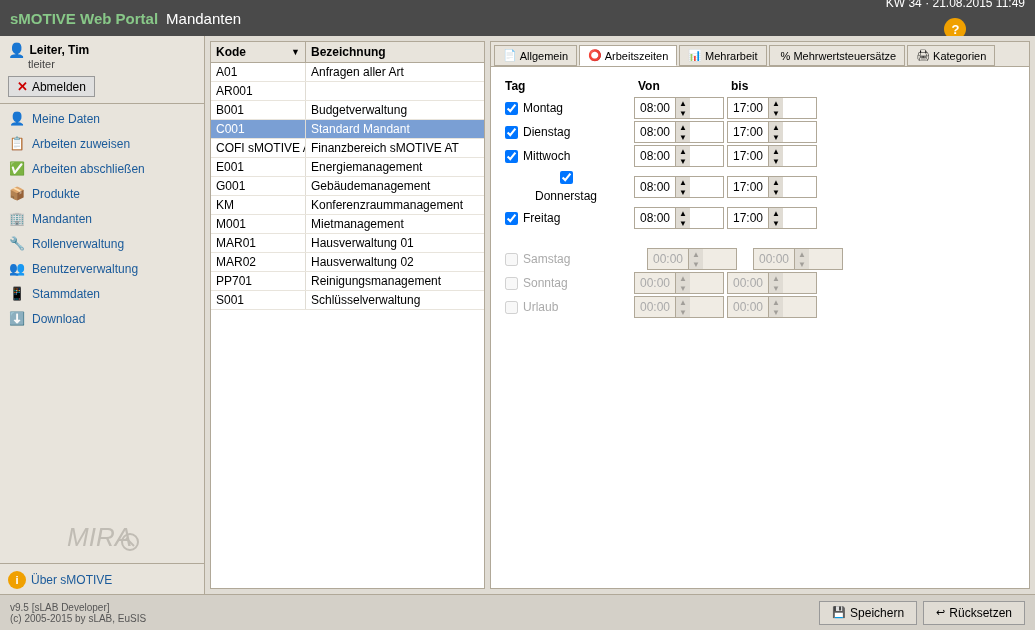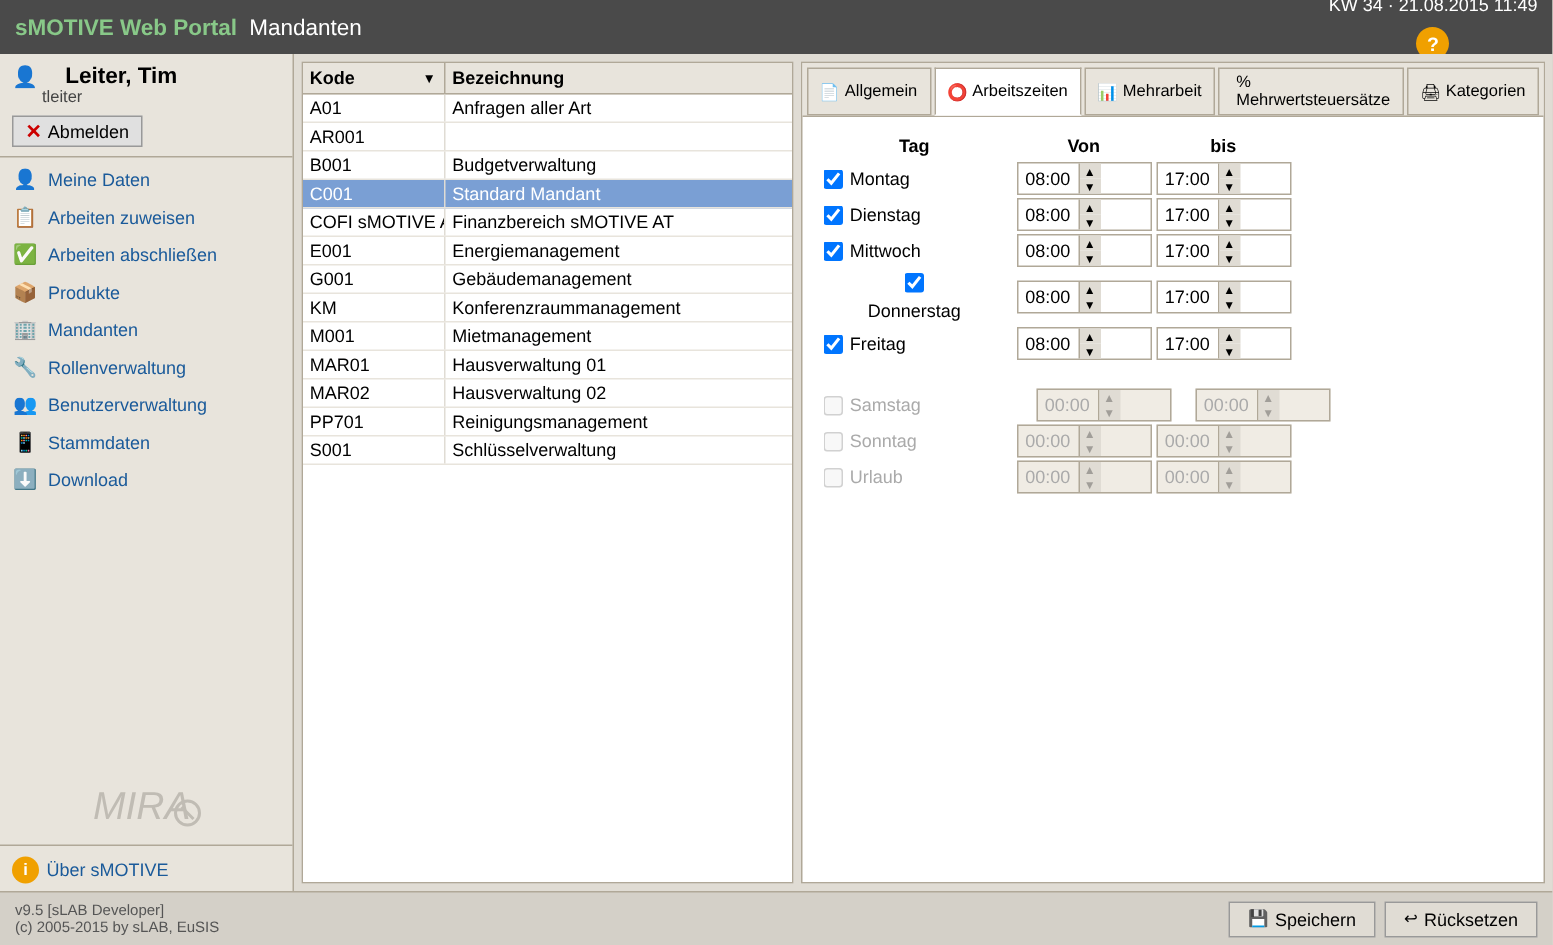--- a/index.html
+++ b/index.html
@@ -24,21 +24,21 @@
   </div>
 </div>
 
 <div style="display:flex; height:558px;">
 
   <div style="width:205px; background:#e8e4dc; border-right:1px solid #b0a898; display:flex; flex-direction:column;">
 
     <div style="padding:6px 8px 2px 8px;">
       <div style="display:flex; align-items:center; gap:4px;">
         <span style="font-size:14px;">👤</span>
-        <span style="font-weight:bold; font-size:15px;margin-left:14px;">Leiter, Tim</span>
+        <span style="font-weight:bold; font-size:12px;">Leiter, Tim</span>
       </div>
       <div style="padding-left:20px; font-size:11px; color:#444;">tleiter</div>
     </div>
 
     <div style="padding:4px 8px;">
       <button style="background:#e0e0e0; border:1px solid #999; padding:2px 8px; cursor:pointer; display:inline-flex; align-items:center; gap:4px; font-size:12px;">
         <span style="color:#cc0000; font-weight:bold; font-size:13px;">✕</span>
         <span>Abmelden</span>
       </button>
     </div>
@@ -97,21 +97,21 @@
     <div style="height:1px; background:#b0a898; margin:2px 0;"></div>
 
     <div style="display:flex; align-items:center; gap:5px; padding:5px 8px; cursor:pointer;">
       <div style="width:18px; height:18px; background:#f0a000; border-radius:50%; display:flex; align-items:center; justify-content:center; color:white; font-weight:bold; font-size:11px;">i</div>
       <span style="color:#1a5a9a; font-size:12px;">Über sMOTIVE</span>
     </div>
   </div>
 
   <div style="flex:1; display:flex; background:#e0dcd4; padding:5px; gap:5px;">
 
-    <div style="width:328px; border:1px solid #b0a898; background:white; display:flex; flex-direction:column;">
+    <div style="width:275px; border:1px solid #b0a898; background:white; display:flex; flex-direction:column;">
       <div style="display:flex; background:#e8e4dc; border-bottom:1px solid #b0a898;">
         <div style="width:95px; padding:3px 5px; display:flex; align-items:center; justify-content:space-between; border-right:1px solid #b0a898; font-weight:bold; font-size:12px; cursor:pointer;">
           <span>Kode</span>
           <span style="font-size:9px;">▼</span>
         </div>
         <div style="flex:1; padding:3px 5px; font-weight:bold; font-size:12px;">
           <span>Bezeichnung</span>
         </div>
       </div>
       <div style="flex:1; overflow-y:auto;" id="table-body">
@@ -188,21 +188,21 @@
     <span style="font-size:11px;"></span>
     <span>% Mehrwertsteuersätze</span>
   </div>
           <div style="padding: 3px 8px; border: 1px solid rgb(176, 168, 152); cursor: pointer; font-size: 11px; display: flex; align-items: center; gap: 3px; background: rgb(232, 228, 220);">
     <span style="font-size:11px;">🖨</span>
     <span>Kategorien</span>
   </div>
         </div>
 
       <div style="padding:10px; flex:1;">
-        <div style="display:grid; grid-template-columns: 130px 90px 90px; gap:3px; align-items:center;text-align:center;">
+        <div style="display:grid; grid-template-columns: 130px 90px 90px; gap:3px; align-items:center;">
           <div style="font-weight:bold; font-size:12px; padding:2px 4px;">Tag</div>
           <div style="font-weight:bold; font-size:12px; padding:2px 4px;">Von</div>
           <div style="font-weight:bold; font-size:12px; padding:2px 4px;">bis</div>
         </div>
         <div id="days-grid">
             <div style="display: grid; grid-template-columns: 130px 90px 90px; gap: 3px; align-items: center; margin-top: 2px;">
     <div style="display:flex; align-items:center; gap:5px; padding:2px 4px;">
       <input type="checkbox" checked="" style="">
       <label style="font-size:12px; ">Montag</label>
     </div>

